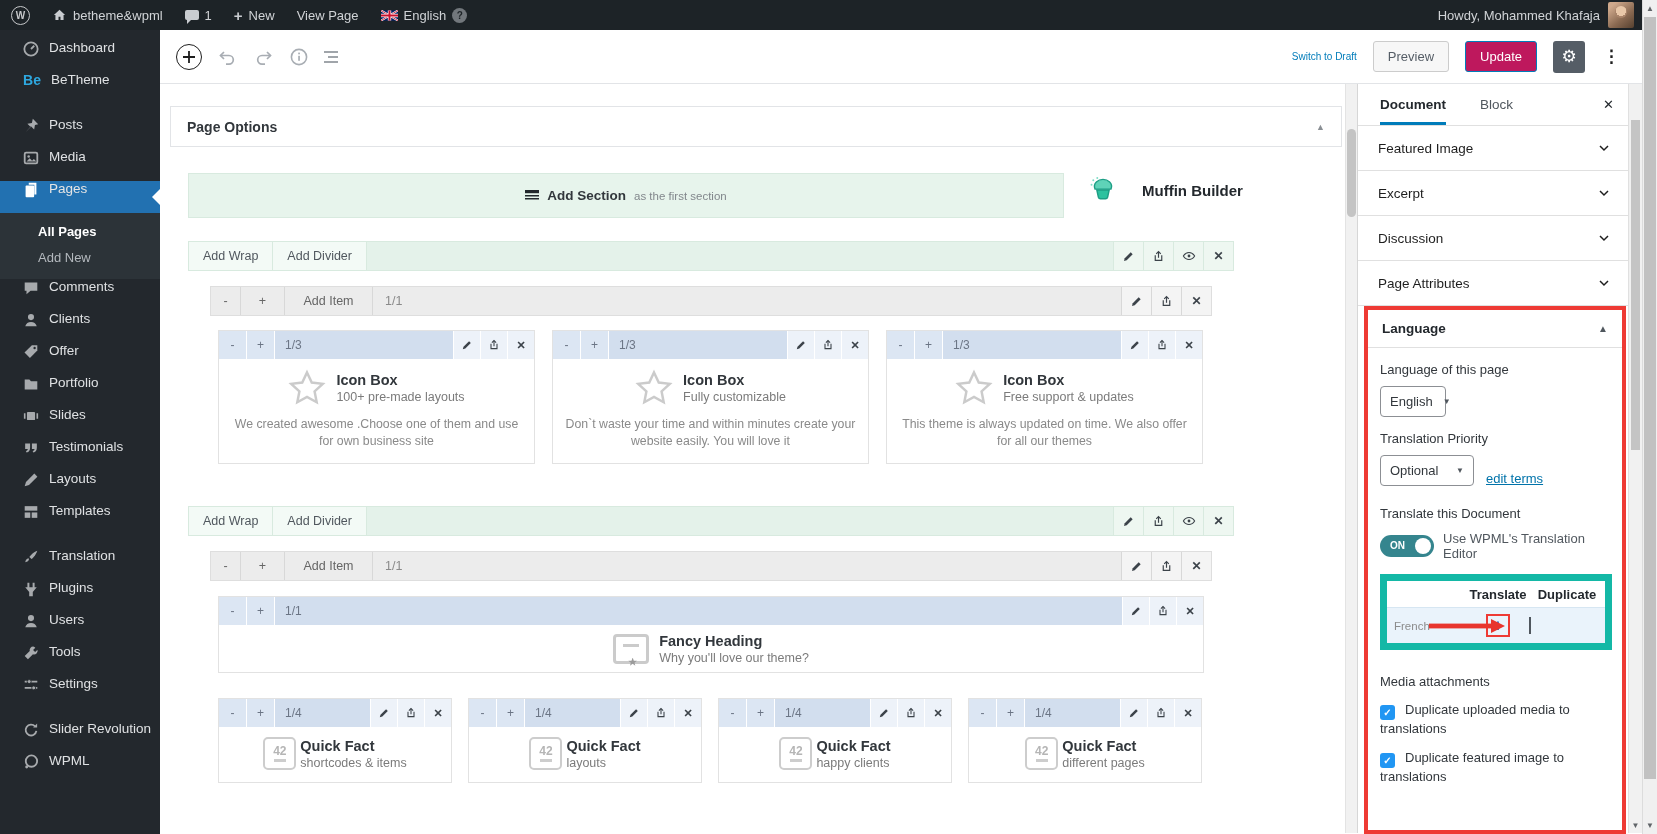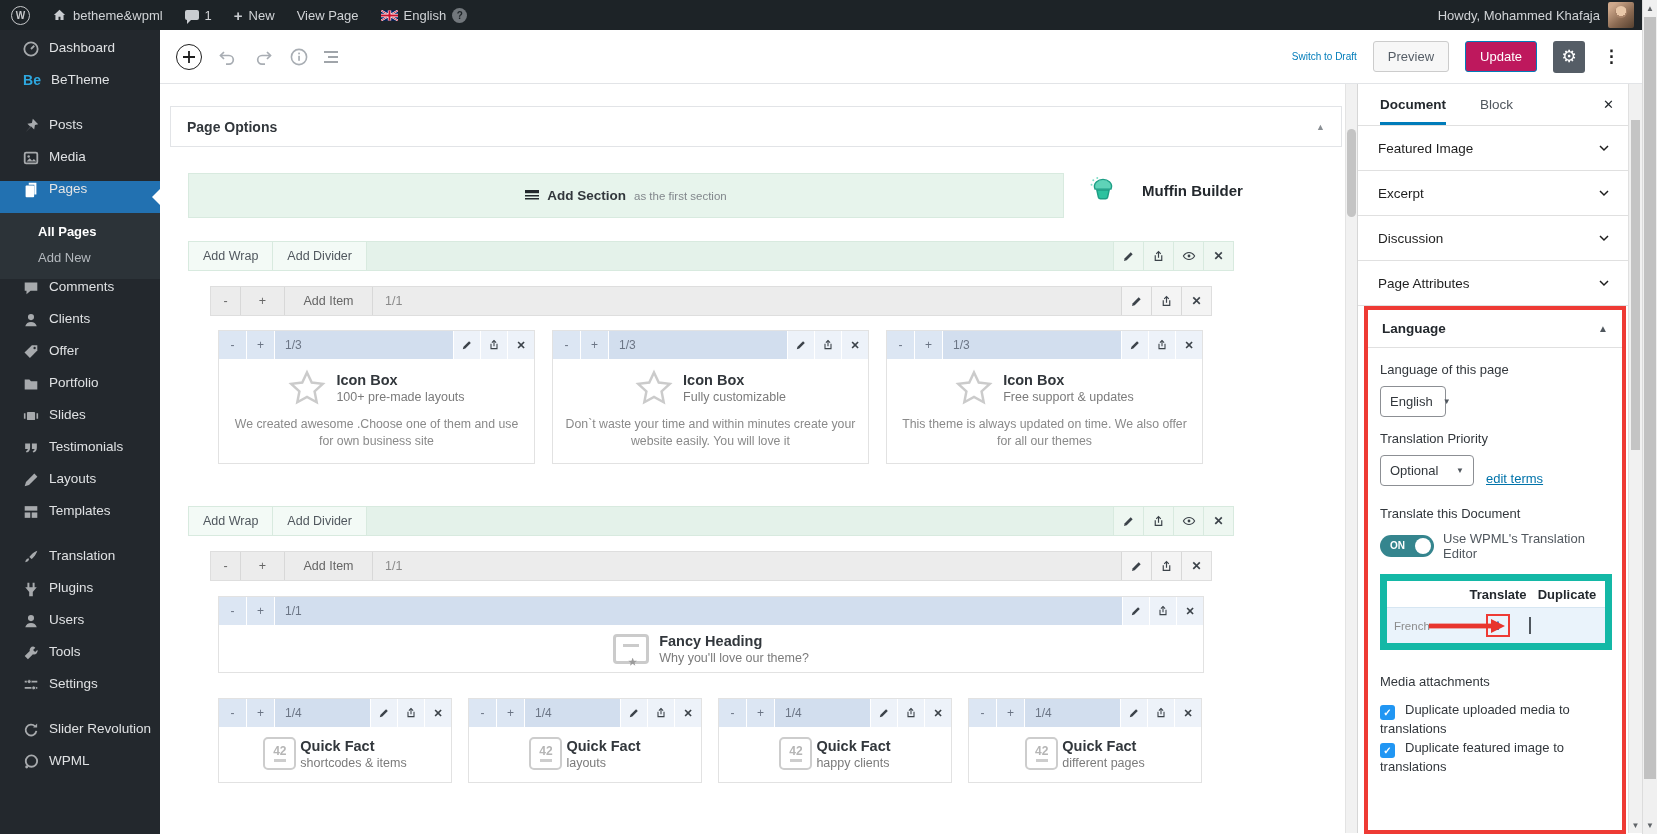--- a/index.html
+++ b/index.html
@@ -156,21 +156,21 @@
   .col-t { width:62px; } .col-d { width:76px; }
   .lt-row { position:relative; display:flex; align-items:center; height:36px; background:#eaf3fb; border-top:1px solid #d6e6f2; }
   .lt-lang { flex:1; font-size:11.5px; color:#8c8c8c; padding-left:7px; }
   .red-arrow { position:absolute; left:42px; top:11px; }
   .plus-box { width:24px; height:23px; border:2px solid #ee3a34; display:flex; align-items:center; justify-content:center;
     color:#1565c0; font-size:16px; font-weight:700; margin:0 auto; cursor:pointer; line-height:1; background:transparent; }
   .dup-cb { width:16px; height:16px; border:1.6px solid #50575e; background:#fff; margin:0 auto; cursor:pointer; }
   .cellwrap { } 
 
   .media-cbs { margin-top:12px; }
-  .cb-line { font-size:13px; color:#32373c; line-height:1.45; }
+  .cb-line { font-size:13px; color:#32373c; line-height:1.45; margin-top:10px; }
   .cb { display:inline-block; width:15px; height:15px; background:#2196f3; border-radius:3px; color:#fff; font-size:10px; font-weight:700;
     line-height:15px; text-align:center; margin-right:10px; vertical-align:-2px; cursor:pointer; }
 
   
   .panel-scroll { position:absolute; left:1468px; top:0; width:14px; height:749px; background:#f1f1f1; border-left:1px solid #e0e0e0; }
   .panel-scroll .thumb { position:absolute; left:2px; top:36px; width:9px; height:330px; background:#c4c4c4; }
   .panel-scroll .arr { position:absolute; bottom:3px; left:0; width:13px; text-align:center; font-size:8px; color:#606468; }
 </style>
 </head>
 <body>

